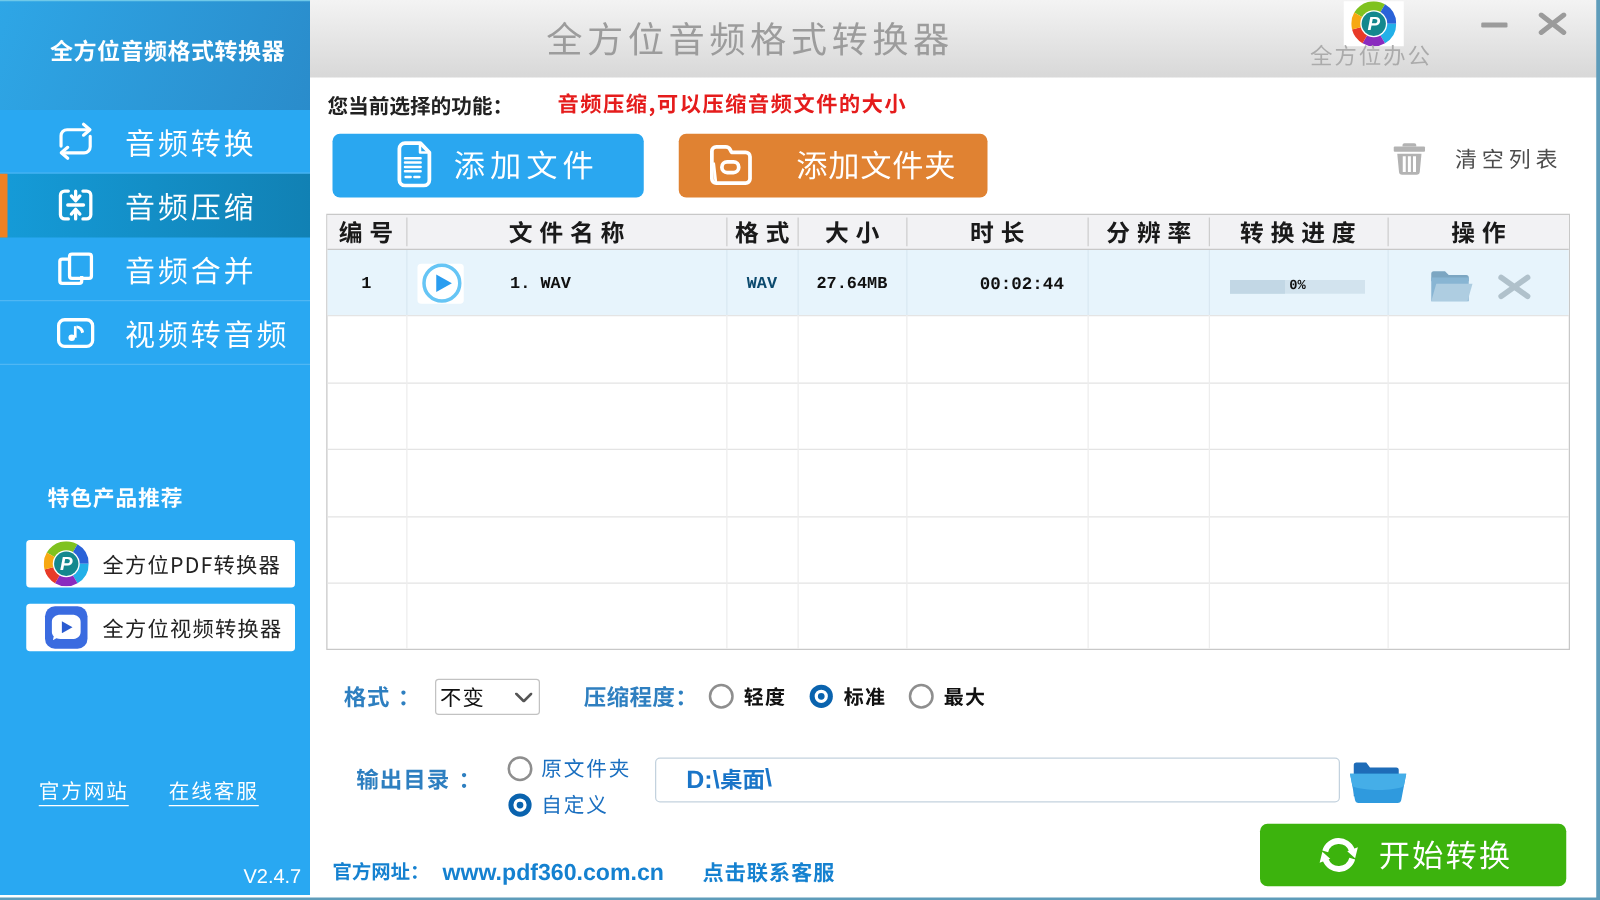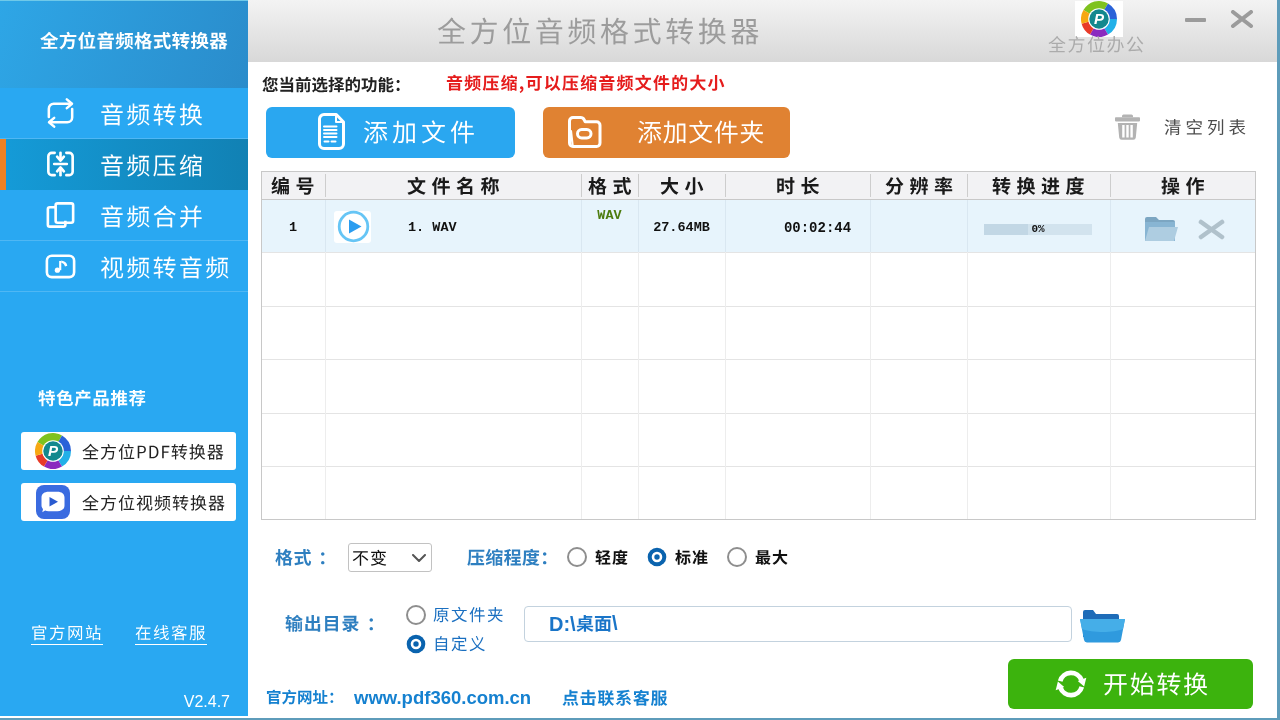--- a/index.html
+++ b/index.html
@@ -275,21 +275,21 @@
 <div style="position:absolute;left:31px;top:644px;width:72px;height:1px;background:#fff;"></div>
 <svg style="position:absolute;left:135.0px;top:624.1px;overflow:visible;" width="70.5" height="18.5">
     <g fill="#fff" transform="translate(0,14.85) scale(0.016500,-0.016500)">
       <use href="#g35" x="0.0"></use>
       <use href="#g36" x="1090.9"></use>
       <use href="#g37" x="2181.8"></use>
       <use href="#g38" x="3272.7"></use>
     </g>
   </svg>
 <div style="position:absolute;left:135px;top:644px;width:72px;height:1px;background:#fff;"></div>
-<div style="position:absolute;left:159px;top:693px;width:71px;height:20px;color:#fff;font:16px 'Liberation Sans';text-align:right;">V2.4.7</div>
+<div style="position:absolute;left:170px;top:693px;width:71px;height:20px;color:#fff;font:16px 'Liberation Sans';text-align:right;">V2.4.7</div>
 <div style="position:absolute;left:248px;top:0;width:1032px;height:62px;background:linear-gradient(#f3f3f3,#d8d8d8);"></div>
 <svg style="position:absolute;left:437.0px;top:15.9px;overflow:visible;" width="322.4" height="32.5">
     <g fill="#9c9c9c" transform="translate(0,26.10) scale(0.029000,-0.029000)">
       <use href="#g25" x="0.0"></use>
       <use href="#g26" x="1124.1"></use>
       <use href="#g27" x="2248.3"></use>
       <use href="#g10" x="3372.4"></use>
       <use href="#g11" x="4496.6"></use>
       <use href="#g39" x="5620.7"></use>
       <use href="#g40" x="6744.8"></use>
@@ -492,21 +492,21 @@
 <div style="position:absolute;left:870px;top:252px;width:1px;height:267px;background:#ededed;"></div>
 <div style="position:absolute;left:967px;top:252px;width:1px;height:267px;background:#ededed;"></div>
 <div style="position:absolute;left:1110px;top:252px;width:1px;height:267px;background:#ededed;"></div>
 <div style="position:absolute;left:261px;top:220px;width:64px;text-align:center;font-family:'Liberation Mono';font-weight:bold;color:#111;font-size:13.5px;">1</div>
 <div style="position:absolute;left:334px;top:211px;width:37px;height:32px;background:#fff;border-radius:3px;"></div>
 <svg style="position:absolute;left:337px;top:210px" width="33" height="33" viewBox="0 0 33 33">
 <circle cx="16.5" cy="16.5" r="14.3" fill="#fff" stroke="#66c5f5" stroke-width="2.8"></circle>
 <path d="M12 9.5l12.5 7-12.5 7z" fill="#2b9df0"></path>
   </svg>
 <div style="position:absolute;left:408px;top:220px;font-family:'Liberation Mono';font-weight:bold;color:#111;font-size:13.5px;">1.&nbsp;WAV</div>
-<div style="position:absolute;left:581px;top:208px;width:57px;text-align:center;font-family:'Liberation Mono';font-weight:bold;color:#4d7c0f;font-size:13.5px;">WAV</div>
+<div style="position:absolute;left:581px;top:220px;width:57px;text-align:center;font-family:'Liberation Mono';font-weight:bold;color:#0c4a6e;font-size:13.5px;">WAV</div>
 <div style="position:absolute;left:638px;top:220px;width:87px;text-align:center;font-family:'Liberation Mono';font-weight:bold;color:#111;font-size:13.5px;">27.64MB</div>
 <div style="position:absolute;left:745px;top:220px;width:145px;text-align:center;font-family:'Liberation Mono';font-weight:bold;color:#111;font-size:14px;">00:02:44</div>
 <div style="position:absolute;left:984px;top:224px;width:108px;height:11px;background:#d2e3ee;"></div>
 <div style="position:absolute;left:984px;top:224px;width:44px;height:11px;background:#c2d7e5;"></div>
 <div style="position:absolute;left:984px;top:223px;width:108px;text-align:center;font-family:'Liberation Mono';font-weight:bold;color:#111;font-size:11px;">0%</div>
 <svg style="position:absolute;left:1143px;top:216px" width="36" height="26" viewBox="0 0 36 26">
 <path d="M2 3a2 2 0 0 1 2-2h9l3 3h14a2 2 0 0 1 2 2v3H2z" fill="#7ca6c2"></path>
 <path d="M2 25V6h30v19z" fill="#88b5d3"></path>
 <path d="M2 25l4-14h29l-4 14z" fill="#aecde1"></path>
   </svg>

